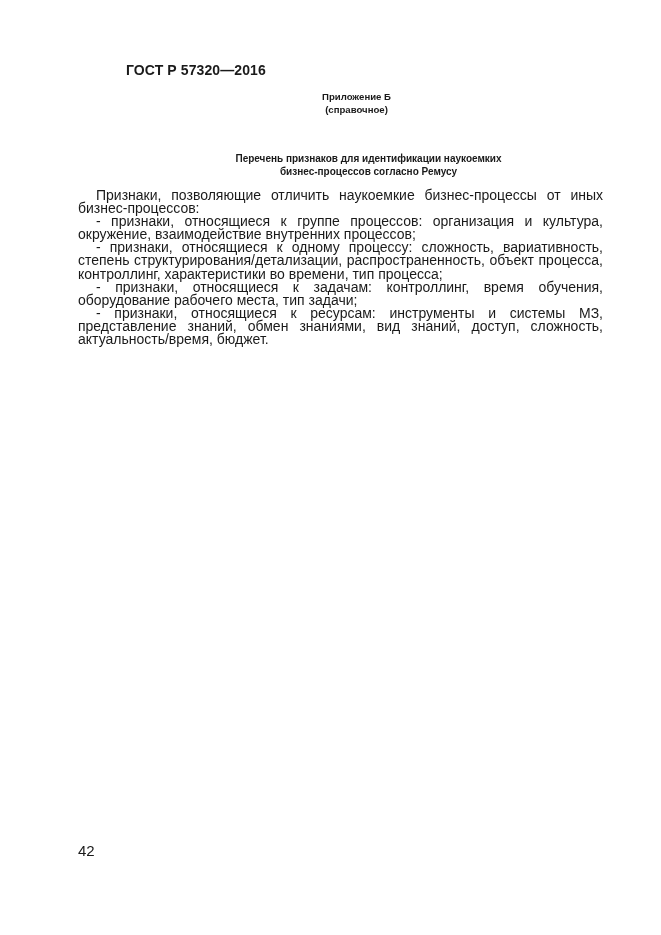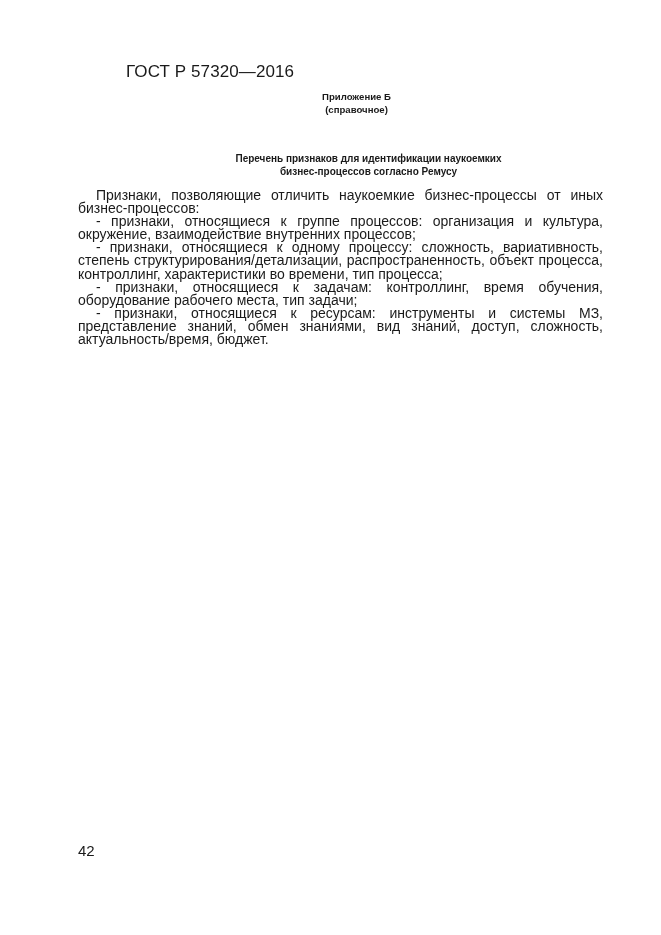--- a/index.html
+++ b/index.html
@@ -12,22 +12,22 @@
       height: 935px;
       position: relative;
       overflow: hidden;
       font-family: "Liberation Sans", sans-serif;
       color: #1a1a1a;
     }
     .page-header {
       position: absolute;
       left: 78px;
       top: 62px;
-      font-size: 17px;
-      font-weight: normal;
+      font-size: 14px;
+      font-weight: bold;
       letter-spacing: 0.1px;
       padding-left: 48px;
     }
     .appendix {
       position: absolute;
       left: 16px;
       width: 661px;
       top: 90px;
       text-align: center;
       font-size: 9.6px;

